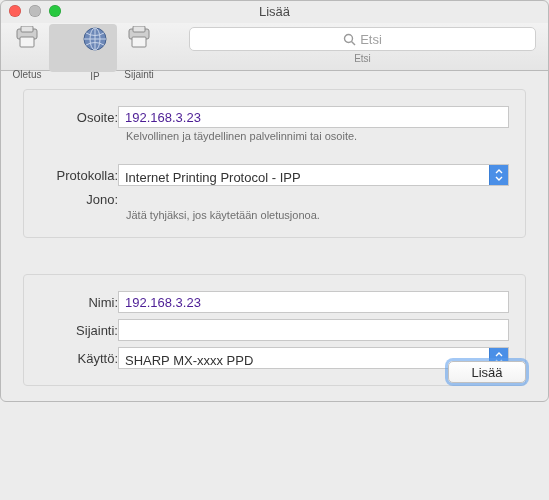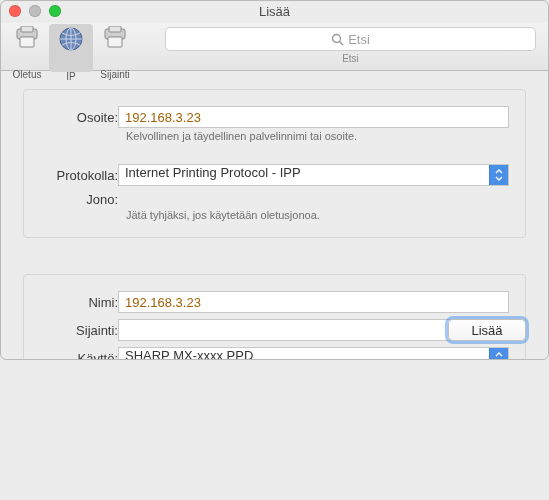--- a/index.html
+++ b/index.html
@@ -8,21 +8,21 @@
     width: 549px;
     height: 500px;
     font-family: -apple-system, "Helvetica Neue", Helvetica, Arial, sans-serif;
     font-size: 13px;
     color: #3a3a3a;
     background: #ececec;
     -webkit-font-smoothing: antialiased;
   }
   .window {
     width: 549px;
-    height: 360px;
+    height: 402px;
     background: linear-gradient(#ececec, #ececec);
     border: 1px solid #b9b9b9;
     box-sizing: border-box;
     border-radius: 6px;
     overflow: hidden;
     position: relative;
   }
   .titlebar {
     height: 22px;
     line-height: 22px;
@@ -64,20 +64,21 @@
     display: flex;
     flex-direction: column;
     align-items: center;
     justify-content: flex-start;
     padding-top: 2px;
     border-radius: 4px;
     margin-top: 1px;
   }
   .tool-item.selected {
     background: #d2d2d2;
+    padding-left: 24px;
   }
   .tool-icon {
     width: 28px;
     height: 26px;
     display: flex;
     align-items: center;
     justify-content: center;
   }
   .tool-label {
     font-size: 10px;
@@ -164,35 +165,35 @@
   }
   input.text {
     width: 100%;
     box-sizing: border-box;
     height: 22px;
     border: 1px solid #c8c8c8;
     border-radius: 0;
     background: #ffffff;
     padding: 0 6px;
     font-size: 13px;
-    color: #a16207;
+    color: #4c1d95;
     outline: none;
   }
   .hint {
     font-size: 11px;
     color: #6f6f6f;
   }
   .select {
     width: 100%;
     box-sizing: border-box;
     height: 22px;
     border: 1px solid #c8c8c8;
     background: #ffffff;
     display: flex;
-    align-items: flex-start;
+    align-items: flex-end;
     position: relative;
     font-size: 13px;
     color: #333;
     padding: 0 6px;
   }
   .select .sel-arrows {
     position: absolute;
     right: 0;
     top: 0;
     bottom: 0;

